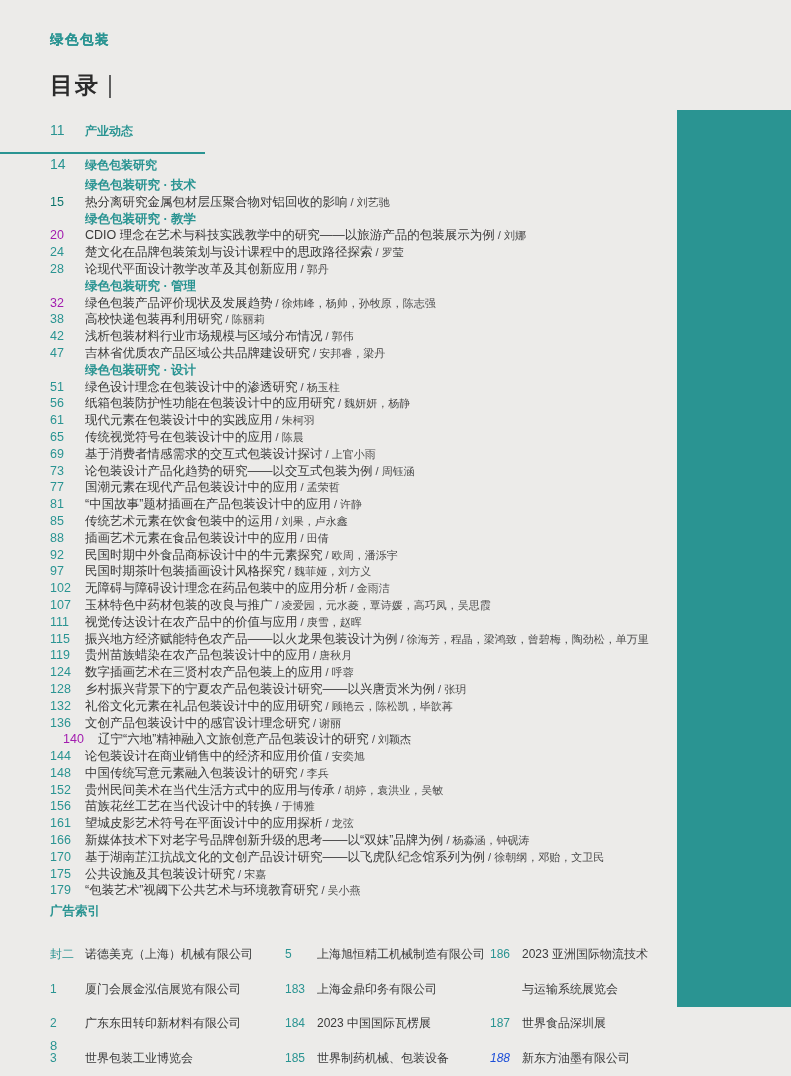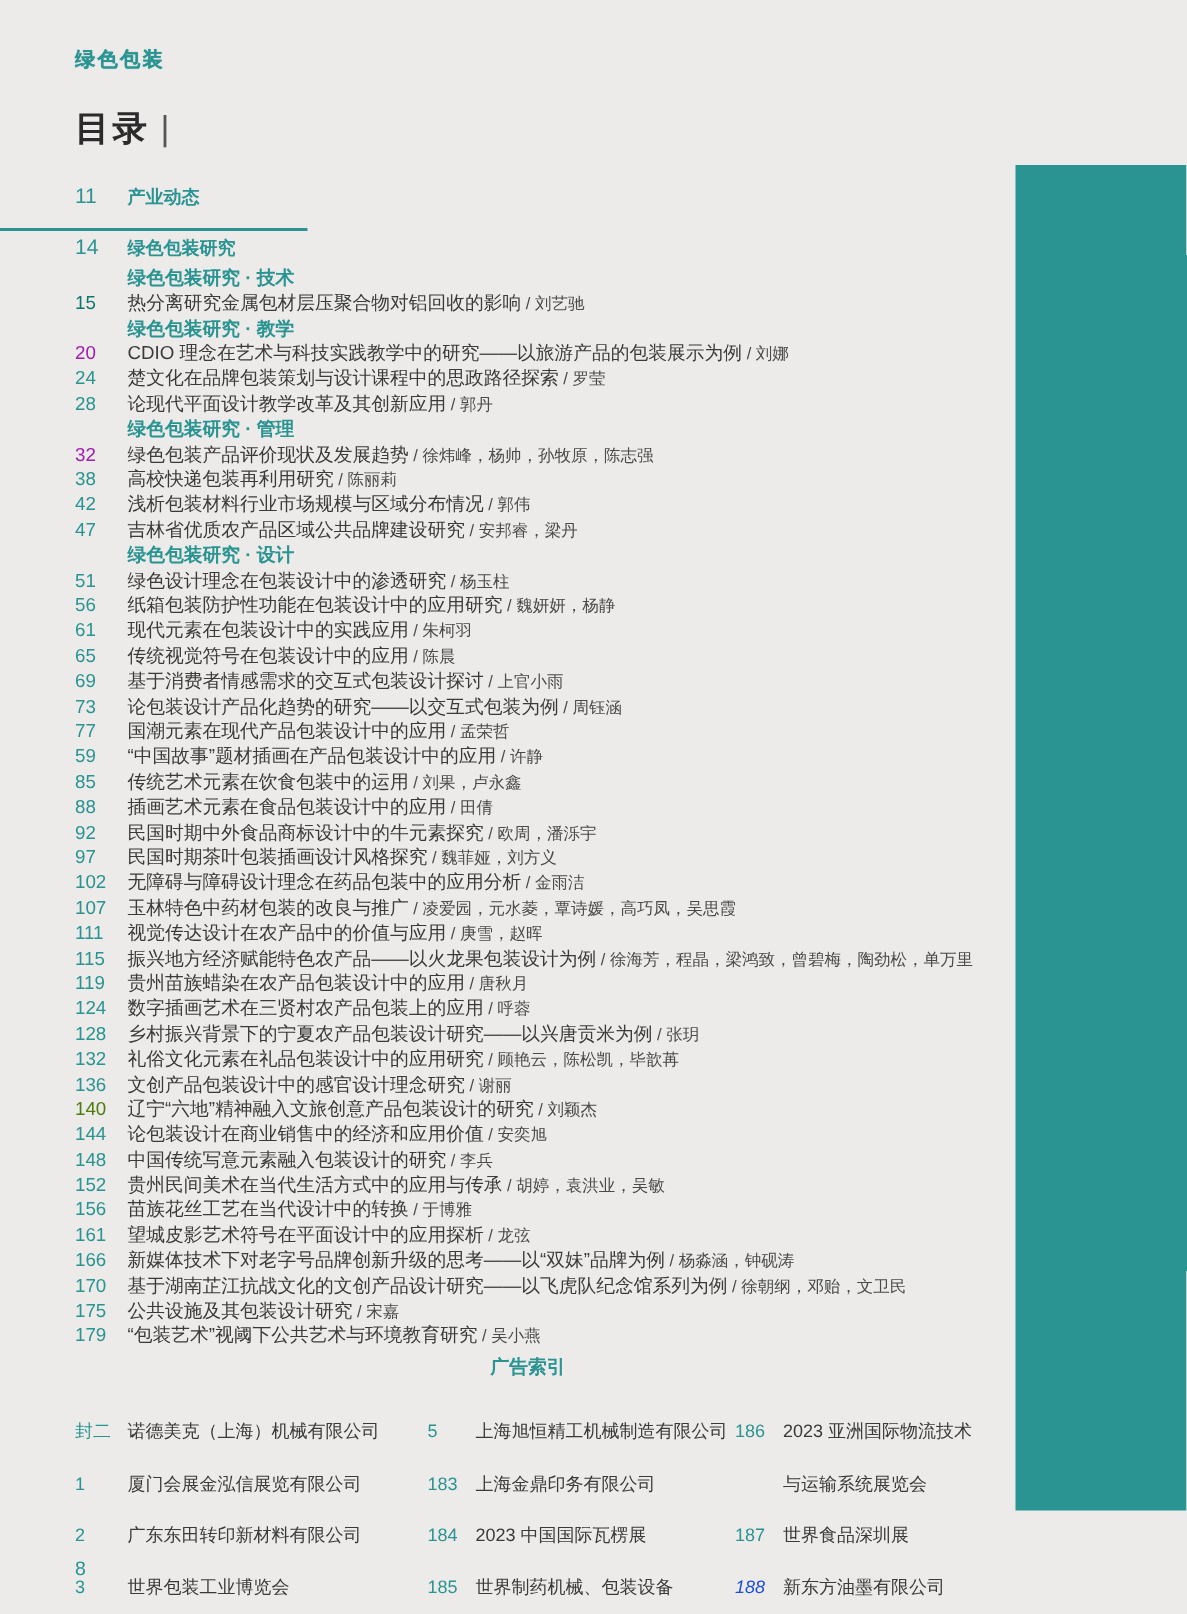--- a/index.html
+++ b/index.html
@@ -152,21 +152,21 @@
         </div>
         <div class="toc-row article">
           <span class="num" style="color: rgb(42, 148, 146);">73</span>
           <span class="title">论包装设计产品化趋势的研究——以交互式包装为例<span class="authors"> / 周钰涵</span></span>
         </div>
         <div class="toc-row article">
           <span class="num" style="color: rgb(42, 148, 146);">77</span>
           <span class="title">国潮元素在现代产品包装设计中的应用<span class="authors"> / 孟荣哲</span></span>
         </div>
         <div class="toc-row article">
-          <span class="num" style="color: rgb(42, 148, 146);">59</span>
+          <span class="num" style="color: rgb(42, 148, 146);">81</span>
           <span class="title">“中国故事”题材插画在产品包装设计中的应用<span class="authors"> / 许静</span></span>
         </div>
         <div class="toc-row article">
           <span class="num" style="color: rgb(42, 148, 146);">85</span>
           <span class="title">传统艺术元素在饮食包装中的运用<span class="authors"> / 刘果，卢永鑫</span></span>
         </div>
         <div class="toc-row article">
           <span class="num" style="color: rgb(42, 148, 146);">88</span>
           <span class="title">插画艺术元素在食品包装设计中的应用<span class="authors"> / 田倩</span></span>
         </div>
@@ -208,21 +208,21 @@
         </div>
         <div class="toc-row article">
           <span class="num" style="color: rgb(42, 148, 146);">132</span>
           <span class="title">礼俗文化元素在礼品包装设计中的应用研究<span class="authors"> / 顾艳云，陈松凯，毕歆苒</span></span>
         </div>
         <div class="toc-row article">
           <span class="num" style="color: rgb(42, 148, 146);">136</span>
           <span class="title">文创产品包装设计中的感官设计理念研究<span class="authors"> / 谢丽</span></span>
         </div>
         <div class="toc-row article">
-          <span class="num" style="color: #4d7c0f;">140</span>
+          <span class="num" style="color: #a21caf; margin-left: 13px;">140</span>
           <span class="title">辽宁“六地”精神融入文旅创意产品包装设计的研究<span class="authors"> / 刘颖杰</span></span>
         </div>
         <div class="toc-row article">
           <span class="num" style="color: rgb(42, 148, 146);">144</span>
           <span class="title">论包装设计在商业销售中的经济和应用价值<span class="authors"> / 安奕旭</span></span>
         </div>
         <div class="toc-row article">
           <span class="num" style="color: rgb(42, 148, 146);">148</span>
           <span class="title">中国传统写意元素融入包装设计的研究<span class="authors"> / 李兵</span></span>
         </div>
@@ -250,21 +250,21 @@
           <span class="num" style="color: rgb(42, 148, 146);">175</span>
           <span class="title">公共设施及其包装设计研究<span class="authors"> / 宋嘉</span></span>
         </div>
         <div class="toc-row article">
           <span class="num" style="color: rgb(42, 148, 146);">179</span>
           <span class="title">“包装艺术”视阈下公共艺术与环境教育研究<span class="authors"> / 吴小燕</span></span>
         </div>
       </div>
 
     <div class="ad-index">
-      <div class="ad-header teal-text" style="color: rgb(42, 148, 146); text-align: center;">广告索引</div>
+      <div class="ad-header teal-text" style="color: rgb(42, 148, 146);">广告索引</div>
       <div class="ad-cols">
           <div class="ad-col ad-col-0">
             <div class="ad-item">
               <span class="num" style="color: rgb(42, 148, 146);">封二</span>
               <span class="lines">
                 <div>诺德美克（上海）机械有限公司</div>
               </span>
             </div>
             <div class="ad-item">
               <span class="num" style="color: rgb(42, 148, 146);">1</span>

